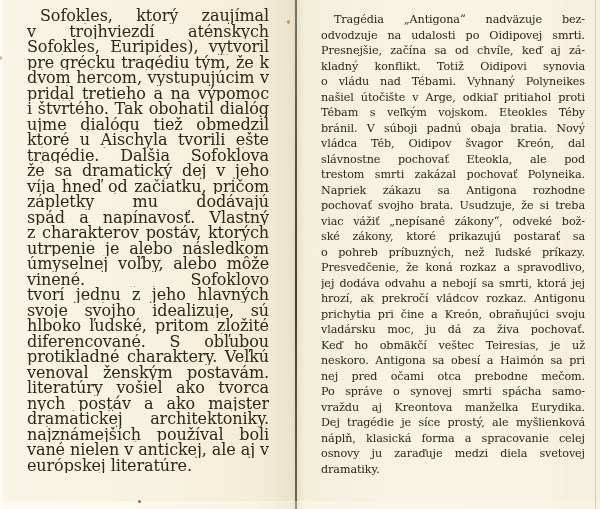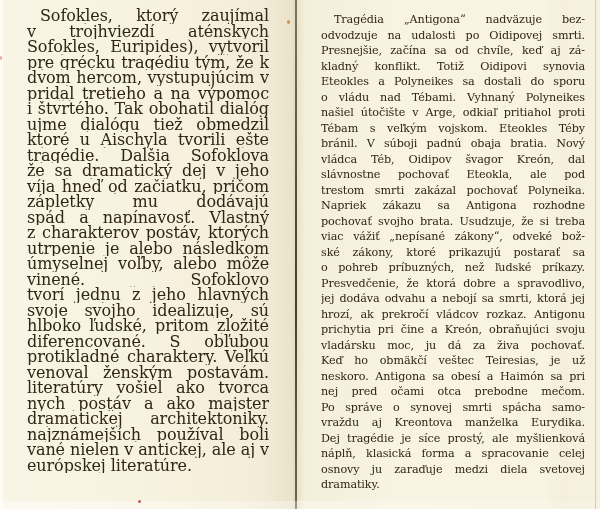--- a/index.html
+++ b/index.html
@@ -132,34 +132,33 @@
   </div>
 
   <div class="gutter-line"></div>
 
   <div class="page page-right">
     <div class="textblock textblock-right">
         <div class="line first">Tragédia „Antigona“ nadväzuje bez-</div>
         <div class="line">odvodzuje na udalosti po Oidipovej smrti.</div>
         <div class="line">Presnejšie, začína sa od chvíle, keď aj zá-</div>
         <div class="line">kladný konflikt. Totiž Oidipovi synovia</div>
-        <div class="line">Eteokles a Polyneikes sa dostali do sporu</div>
         <div class="line">o vládu nad Tébami. Vyhnaný Polyneikes</div>
         <div class="line">našiel útočište v Arge, odkiaľ pritiahol proti</div>
         <div class="line">Tébam s veľkým vojskom. Eteokles Téby</div>
         <div class="line">bránil. V súboji padnú obaja bratia. Nový</div>
         <div class="line">vládca Téb, Oidipov švagor Kreón, dal</div>
         <div class="line">slávnostne pochovať Eteokla, ale pod</div>
         <div class="line">trestom smrti zakázal pochovať Polyneika.</div>
         <div class="line">Napriek zákazu sa Antigona rozhodne</div>
         <div class="line">pochovať svojho brata. Usudzuje, že si treba</div>
         <div class="line">viac vážiť „nepísané zákony“, odveké bož-</div>
         <div class="line">ské zákony, ktoré prikazujú postarať sa</div>
         <div class="line">o pohreb príbuzných, než ľudské príkazy.</div>
-        <div class="line">Presvedčenie, že ktorá dobre a spravodlivo,</div>
+        <div class="line">Presvedčenie, že koná rozkaz a spravodlivo,</div>
         <div class="line">jej dodáva odvahu a nebojí sa smrti, ktorá jej</div>
         <div class="line">hrozí, ak prekročí vládcov rozkaz. Antigonu</div>
         <div class="line">prichytia pri čine a Kreón, obraňujúci svoju</div>
         <div class="line">vladársku moc, ju dá za živa pochovať.</div>
         <div class="line">Keď ho obmäkčí veštec Teiresias, je už</div>
         <div class="line">neskoro. Antigona sa obesí a Haimón sa pri</div>
         <div class="line">nej pred očami otca prebodne mečom.</div>
         <div class="line">Po správe o synovej smrti spácha samo-</div>
         <div class="line">vraždu aj Kreontova manželka Eurydika.</div>
         <div class="line">Dej tragédie je síce prostý, ale myšlienková</div>

